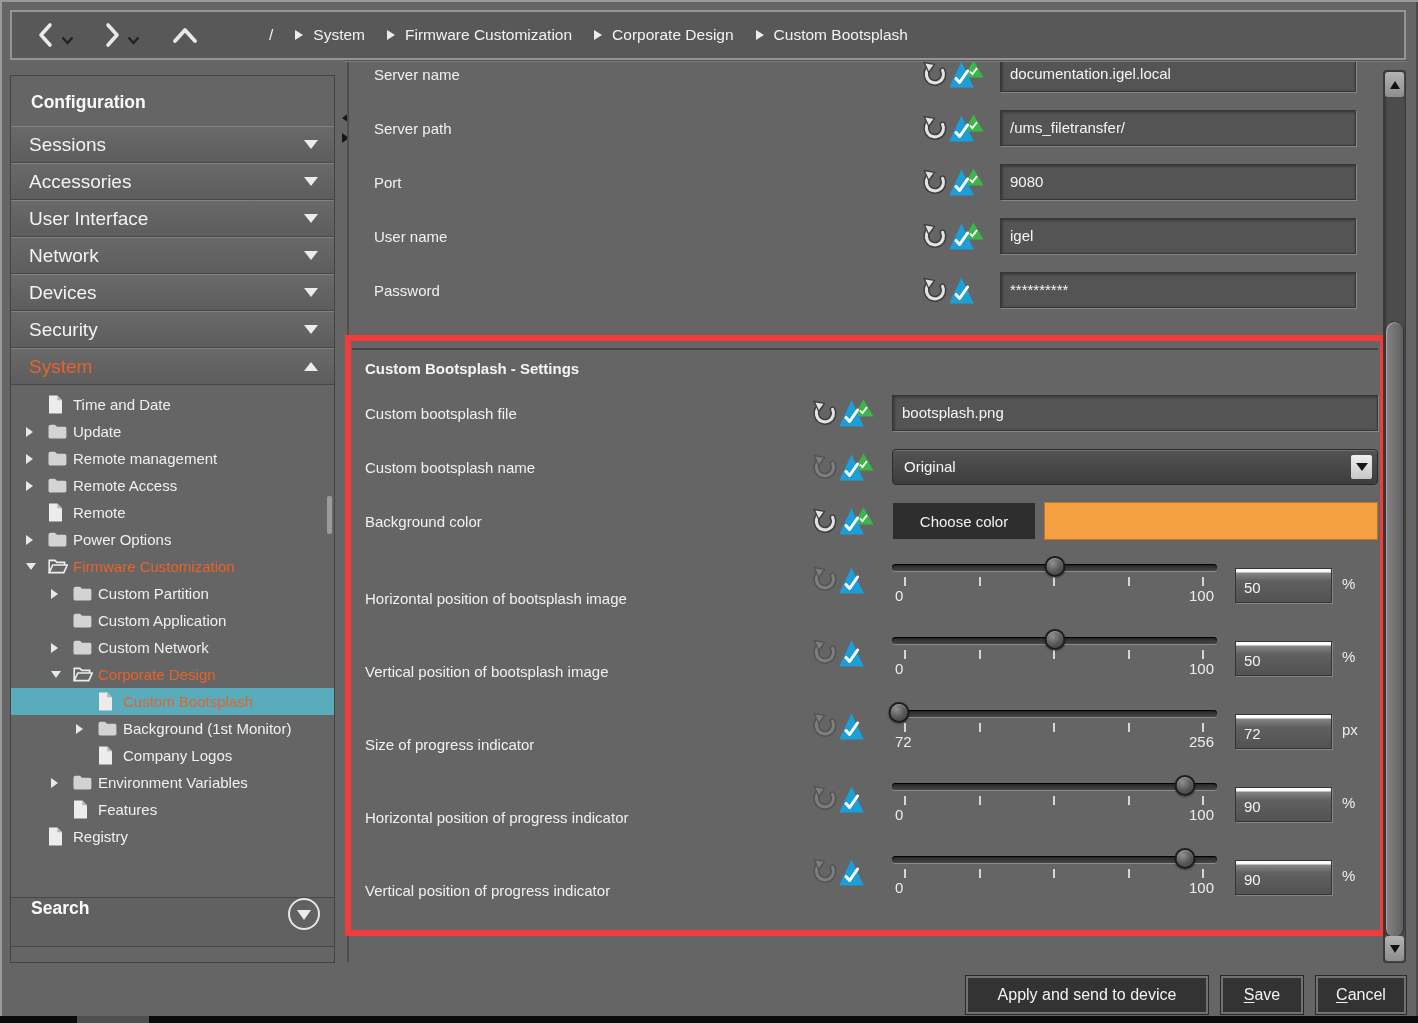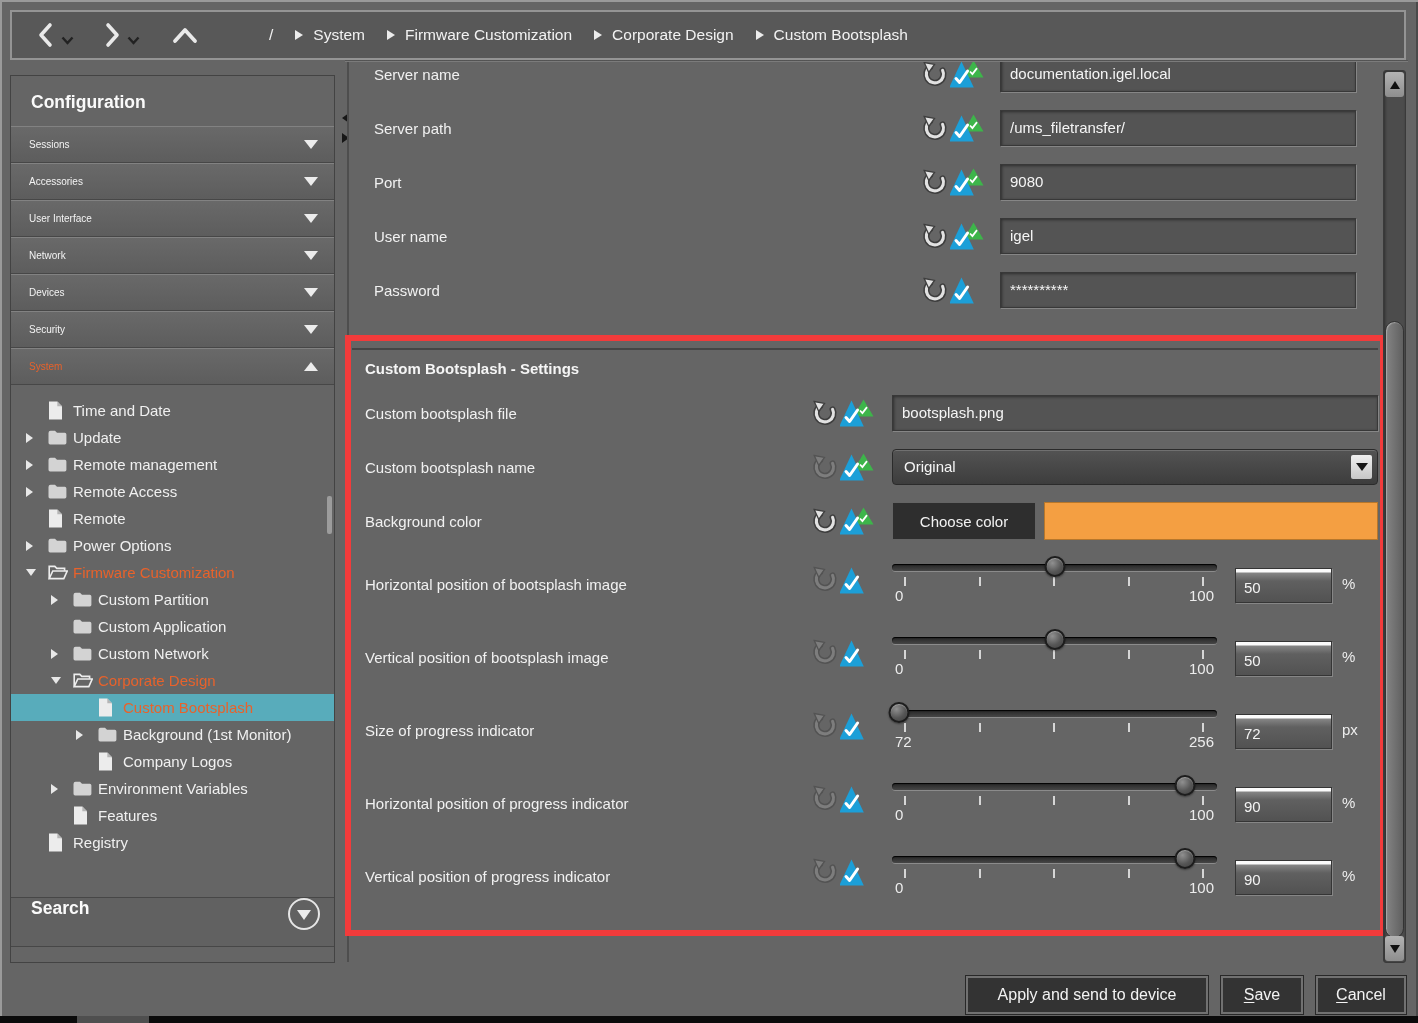--- a/index.html
+++ b/index.html
@@ -19,25 +19,25 @@
   .crumb-sep{width:0;height:0;border-top:5.5px solid transparent;border-bottom:5.5px solid transparent;
     border-left:8px solid #ececec;margin:0 10px 0 22px}
   .crumb-label{white-space:nowrap}
 
   
   .sidebar{position:absolute;left:10px;top:75px;width:325px;height:888px;background:#656565;
     border:1px solid #434343;overflow:hidden}
   .sb-title{font-size:17.5px;font-weight:bold;color:#fafafa;padding:16px 0 13px 20px}
   .acc-row{height:37px;display:flex;align-items:center;justify-content:space-between;padding:0 16px 0 18px;
     background:linear-gradient(#696969,#5d5d5d);border-top:1px solid #828282;border-bottom:1px solid #474747;cursor:default}
-  .acc-label{font-size:10px;color:#f3f3f3}
+  .acc-label{font-size:19px;color:#f3f3f3}
   .acc-row.active .acc-label{color:var(--accent)}
   .tri-dn{width:0;height:0;border-left:7px solid transparent;border-right:7px solid transparent;border-top:9px solid #ececec}
   .tri-up{width:0;height:0;border-left:7px solid transparent;border-right:7px solid transparent;border-bottom:9px solid #ececec}
-  .tree{margin-top:12px}
+  .tree{margin-top:6px}
   .tree-row{display:flex;align-items:center;height:27px;font-size:15px;color:#f0f0f0;cursor:default}
   .tree-row.orange .tree-label{color:var(--accent)}
   .tree-row.selected{background:var(--teal)}
   .tree-arrow{width:27px;display:flex;align-items:center;padding-left:5px;flex:none}
   .t-right{width:0;height:0;border-top:5px solid transparent;border-bottom:5px solid transparent;border-left:7px solid #e8e8e8}
   .t-down{width:0;height:0;border-left:5px solid transparent;border-right:5px solid transparent;border-top:7px solid #e8e8e8}
   .tree-icon{width:25px;flex:none;display:flex;align-items:center}
   .tree-label{white-space:nowrap}
   .sb-scroll{position:absolute;right:2px;top:420px;width:5px;height:38px;background:#9c9c9c;border-radius:2px}
   .search-bar{position:absolute;left:0;right:0;bottom:15px;height:50px;background:#616161;
@@ -83,21 +83,21 @@
   .select-btn{position:absolute;right:5px;top:5px;width:21px;height:24px;border-radius:2px;
     background:linear-gradient(#efefef,#c7c7c7);display:flex;align-items:center;justify-content:center}
   .dn-tri{width:0;height:0;border-left:6px solid transparent;border-right:6px solid transparent;border-top:8px solid #161616}
   .choose-btn{width:144px;height:38px;background:#2e2e2e;border:1px solid #646464;color:#f2f2f2;
     font-size:15px;font-family:inherit;cursor:default}
   .swatch{flex:1;height:38px;margin-left:8px;border:1px solid rgba(70,45,0,.35)}
 
   
   #sliders{margin-top:8px}
   .srow{display:flex;height:73px;padding-left:13px}
-  .srow .flabel{width:447px;margin-top:20px}
+  .srow .flabel{width:447px;margin-top:34px}
   .srow .ficons{width:80px;align-items:flex-start;margin-top:10px}
   .slider-col{width:333px;flex:none}
   .slider-track{position:relative;width:325px;height:7px;margin-top:8px;border-radius:4px;
     background:linear-gradient(#242424,#464646);box-shadow:0 1px 0 rgba(255,255,255,.25), inset 0 1px 1px #000}
   .slider-handle{position:absolute;top:-8px;width:21px;height:21px;border-radius:50%;
     background:radial-gradient(circle at 35% 30%,#909090,#565656 55%,#3e3e3e);
     border:2px solid #1d1d1d;transform:translateX(-50%);box-shadow:0 1px 2px rgba(0,0,0,.4), inset 0 1px 1px rgba(255,255,255,.35)}
   .slider-ticks{display:flex;justify-content:space-between;width:325px;padding:0 13px 0 12px;margin-top:6px}
   .tick{width:2px;height:9px;background:#d6d6d6}
   .slider-scale{display:flex;justify-content:space-between;width:325px;padding:0 3px;margin-top:1px;

